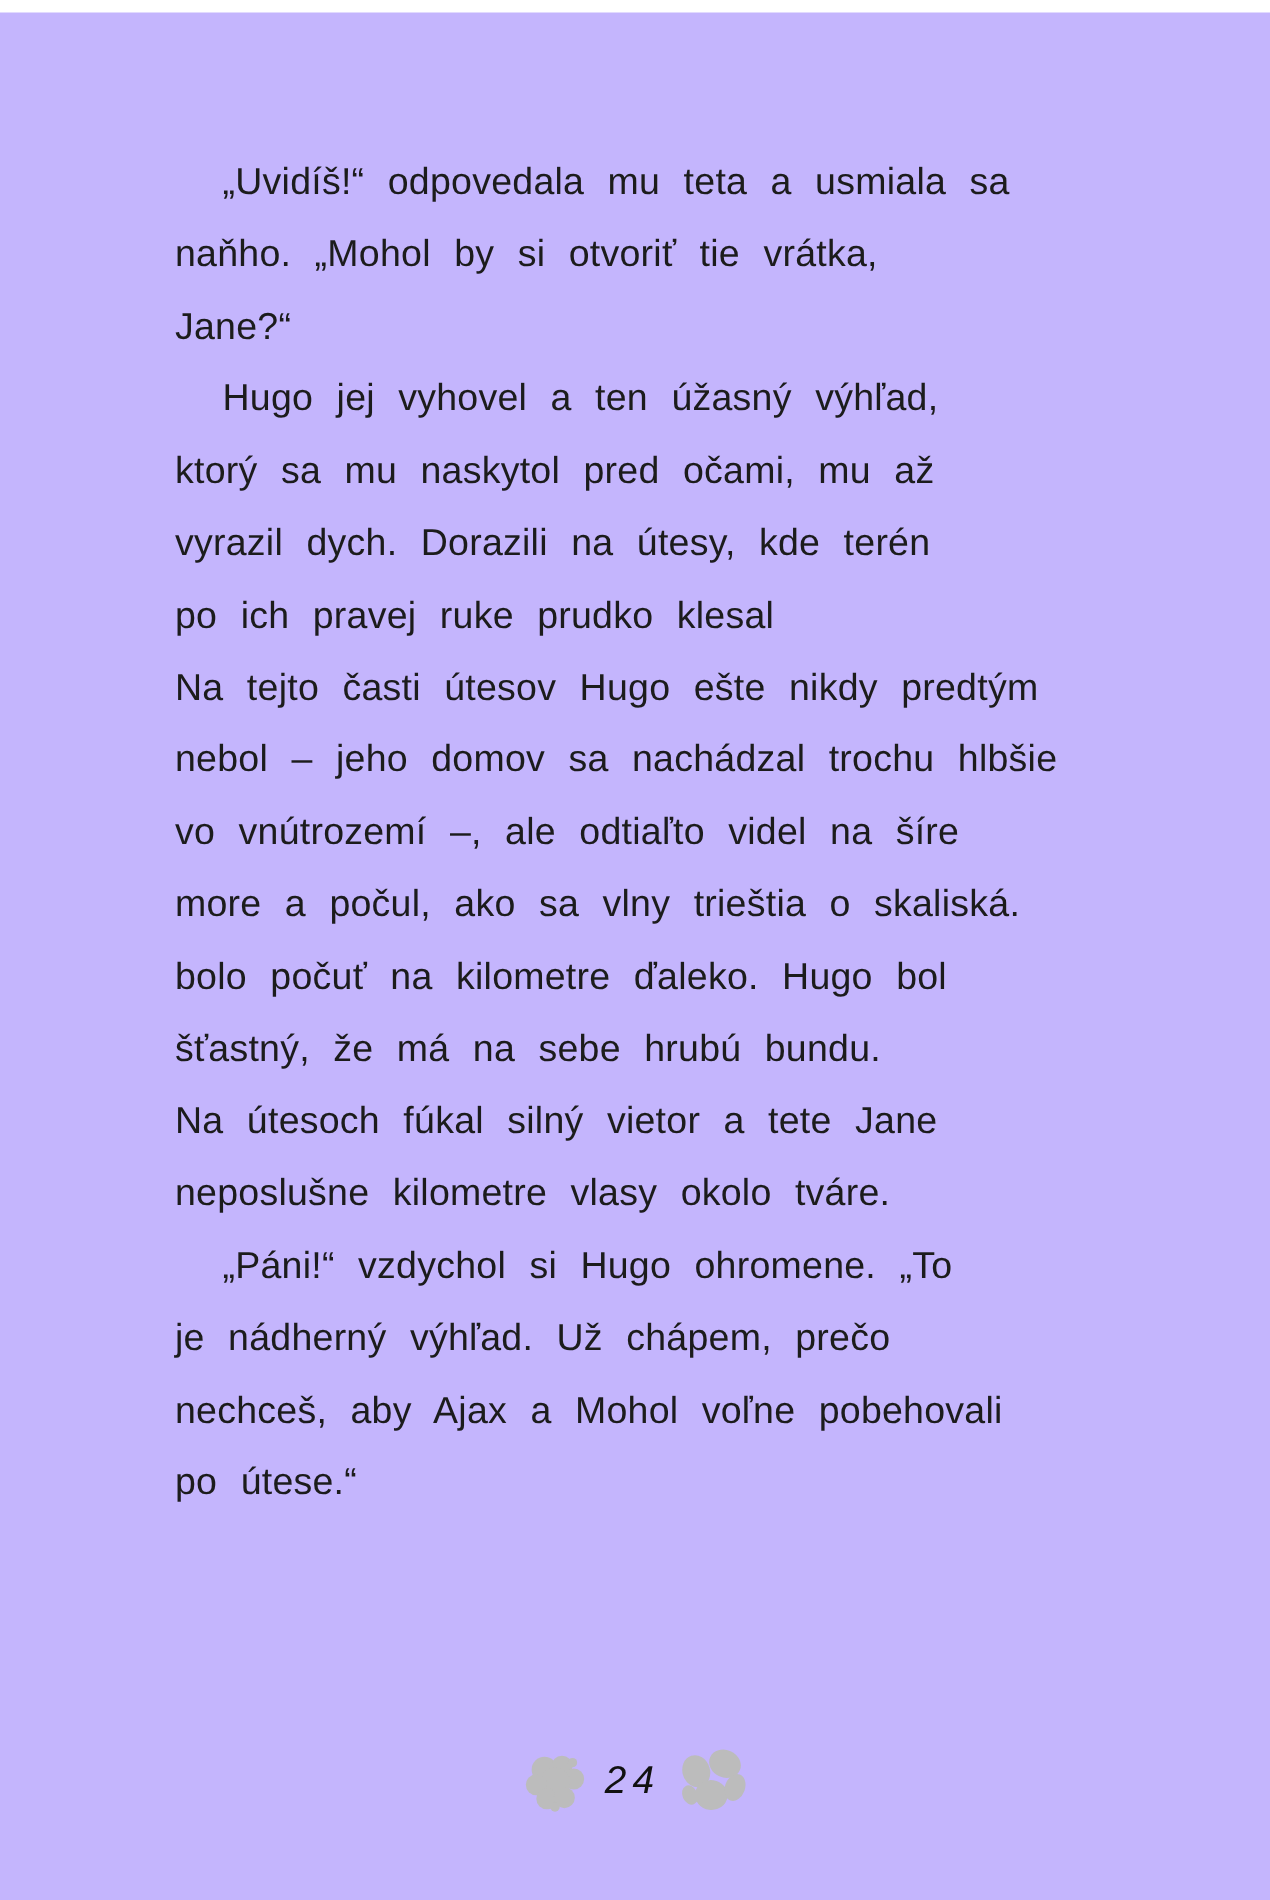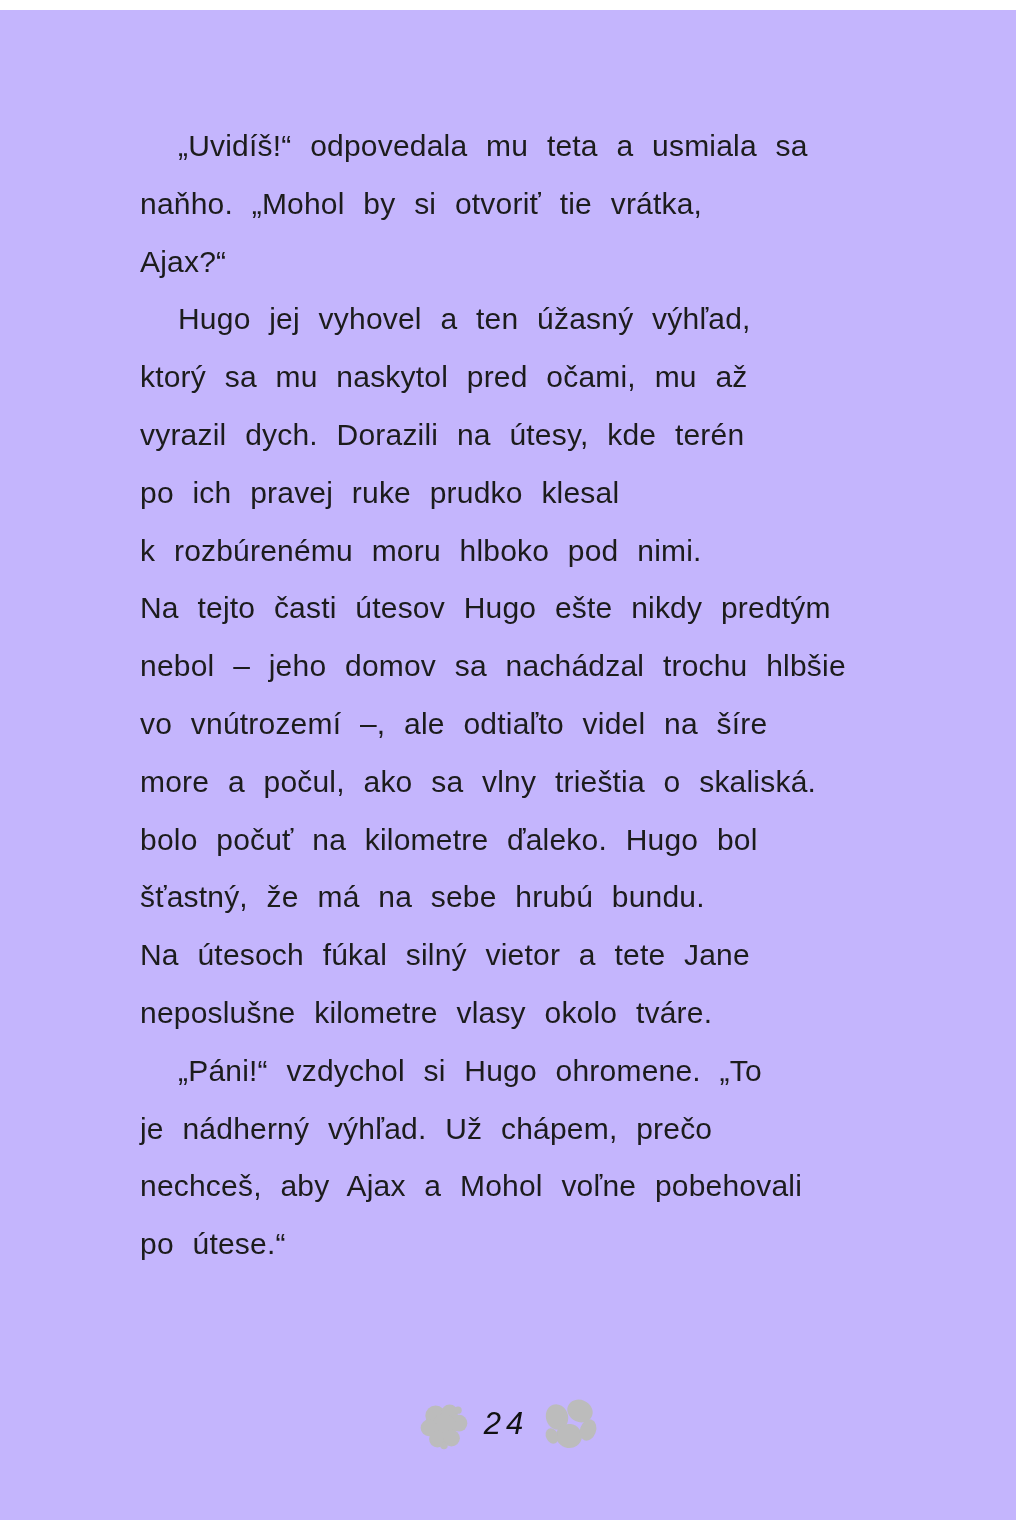--- a/index.html
+++ b/index.html
@@ -55,29 +55,28 @@
 </head>
 <body>
 
 <div class="page">
 
   <div class="text-block">
 
     <div class="paragraph">
       <div class="line first">„Uvidíš!“ odpovedala mu teta a usmiala sa</div>
       <div class="line">naňho. „Mohol by si otvoriť tie vrátka,</div>
-      <div class="line">Ajax?“</div>
+      <div class="line">Jane?“</div>
     </div>
 
     <div class="paragraph">
       <div class="line first">Hugo jej vyhovel a ten úžasný výhľad,</div>
       <div class="line">ktorý sa mu naskytol pred očami, mu až</div>
       <div class="line">vyrazil dych. Dorazili na útesy, kde terén</div>
       <div class="line">po ich pravej ruke prudko klesal</div>
-      <div class="line">k rozbúrenému moru hlboko pod nimi.</div>
       <div class="line">Na tejto časti útesov Hugo ešte nikdy predtým</div>
       <div class="line">nebol – jeho domov sa nachádzal trochu hlbšie</div>
       <div class="line">vo vnútrozemí –, ale odtiaľto videl na šíre</div>
       <div class="line">more a počul, ako sa vlny trieštia o skaliská.</div>
       <div class="line">bolo počuť na kilometre ďaleko. Hugo bol</div>
       <div class="line">šťastný, že má na sebe hrubú bundu.</div>
       <div class="line">Na útesoch fúkal silný vietor a tete Jane</div>
       <div class="line">neposlušne kilometre vlasy okolo tváre.</div>
     </div>
 

